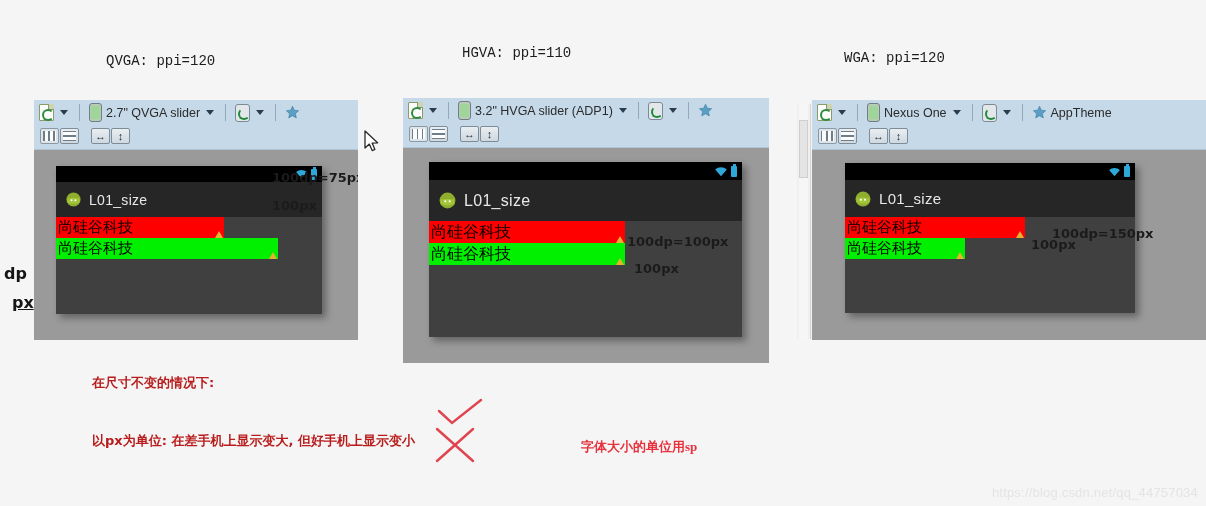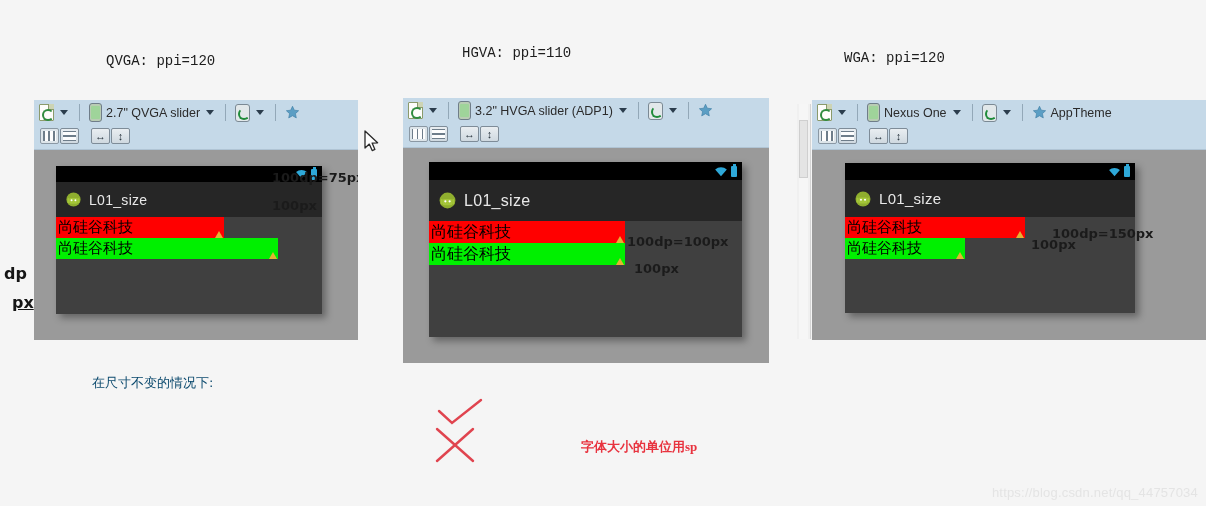--- a/index.html
+++ b/index.html
@@ -258,23 +258,23 @@
     box-sizing: border-box;
   }
 
   
   .cursor { position: absolute; }
 
   
   .note {
     position: absolute;
     font-family: "DejaVu Sans", "Liberation Sans", sans-serif;
-    font-weight: normal;
+    font-weight: bold;
     font-size: 13px;
-    color: #0c4a6e;
+    color: #b91c1c;
     white-space: nowrap;
   }
   .note-red {
     position: absolute;
     font-family: "DejaVu Sans", "Liberation Sans", sans-serif;
     font-weight: bold;
     font-size: 13px;
     color: #e8333f;
     white-space: nowrap;
   }
@@ -565,20 +565,21 @@
             <span class="warn"></span>
           </div>
         </div>
       </div>
       <div class="measure" style="left:219px; top:76px;margin-left:21px;">100dp=150px</div>
       <div class="measure" style="left:219px; top:87px;">100px</div>
     </div>
   </div>
 
   <div class="note" style="left:92px; top:374px;">在尺寸不变的情况下:</div>
+  <div class="note" style="left:92px; top:432px;">以px为单位: 在差手机上显示变大, 但好手机上显示变小</div>
 
   <svg class="mark" style="left:436px; top:398px;" width="48" height="30" viewBox="0 0 48 30">
     <path d="M3 13 L16 25 L45 2" fill="none" stroke="#e0444f" stroke-width="2.4" stroke-linecap="round"></path>
   </svg>
   <svg class="mark" style="left:433px; top:425px;" width="44" height="40" viewBox="0 0 44 40">
     <path d="M4 4 L40 36" fill="none" stroke="#e0444f" stroke-width="2.4" stroke-linecap="round"></path>
     <path d="M40 4 L4 36" fill="none" stroke="#e0444f" stroke-width="2.4" stroke-linecap="round"></path>
   </svg>
 
   <div class="note-red" style="left:581px; top:438px;font-family:Liberation Serif, serif;">字体大小的单位用sp</div>

